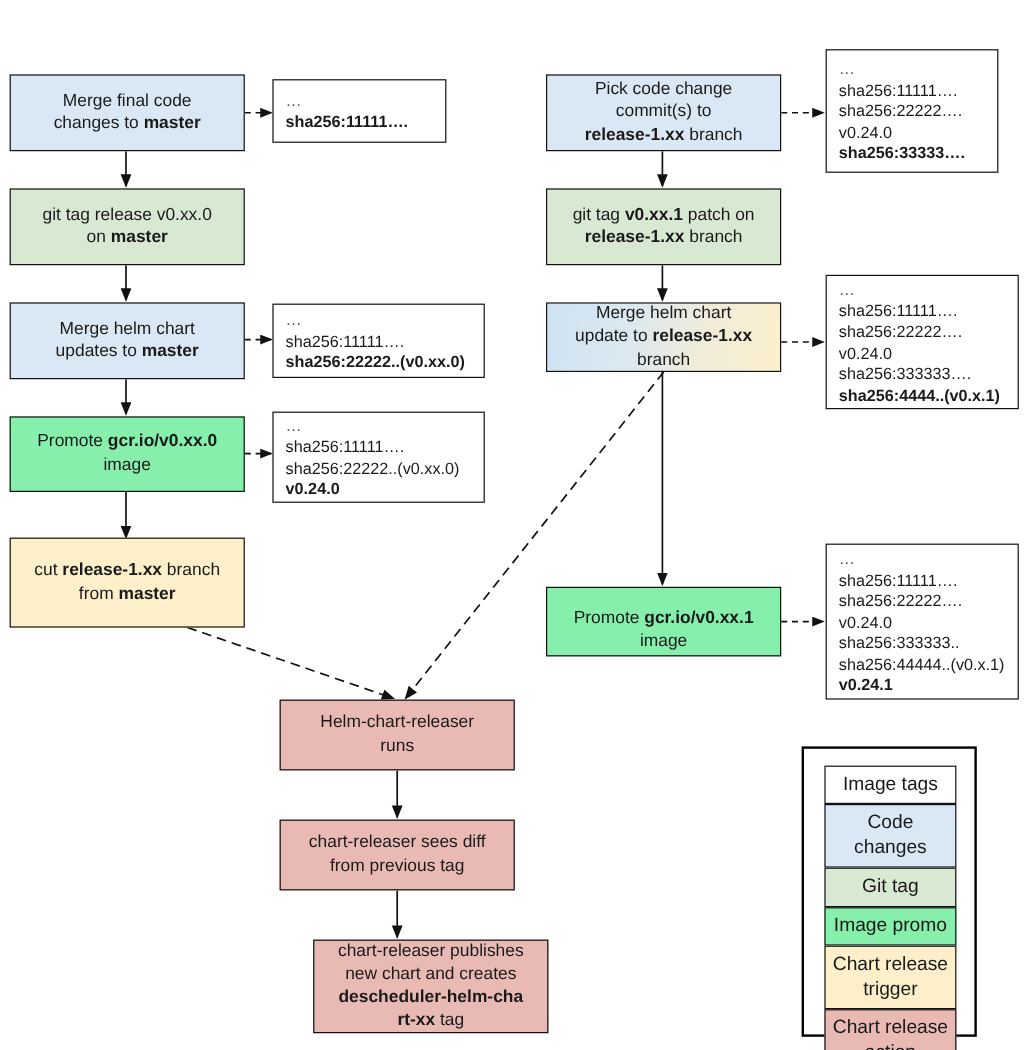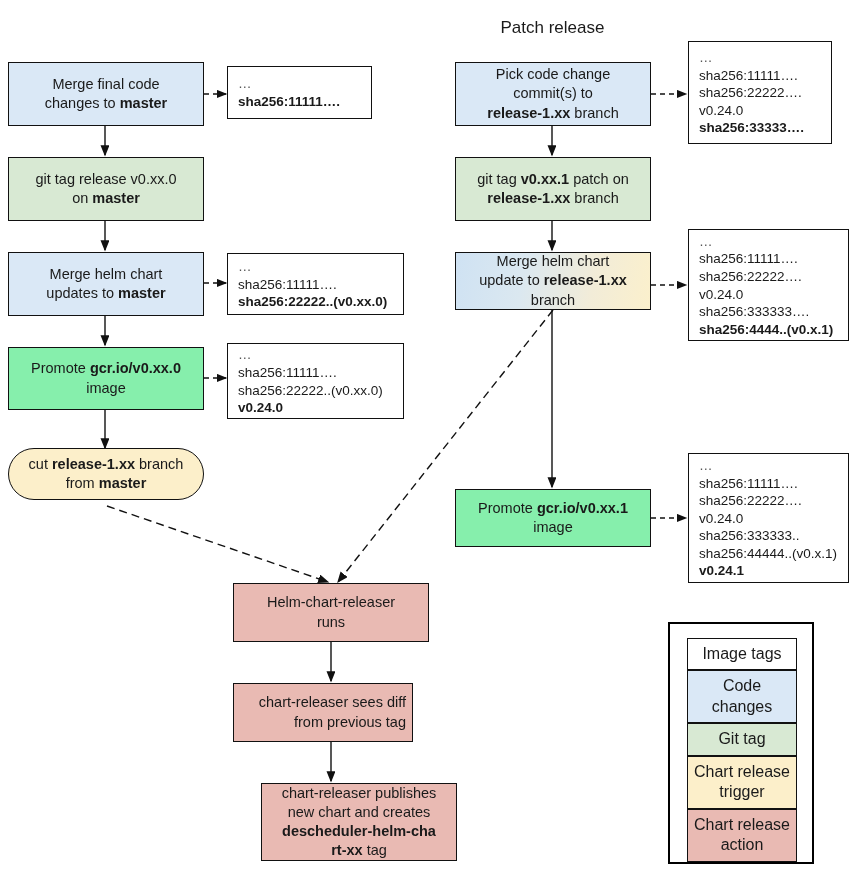--- a/index.html
+++ b/index.html
@@ -93,21 +93,20 @@
     display: flex;
     align-items: center;
     justify-content: center;
   }
 </style>
 </head>
 <body>
 
 <div id="canvas">
 
-  <div class="col-title" style="left:455px; top:18px; width:195px;">Patch release</div>
 
   <svg class="wires" viewBox="0 0 853 875" xmlns="http://www.w3.org/2000/svg">
     <defs>
       <marker id="ah" markerWidth="9" markerHeight="9" refX="7" refY="3.2" orient="auto">
         <path d="M0,0 L8,3.2 L0,6.4 z" fill="#111"></path>
       </marker>
     </defs>
 
     <line x1="105" y1="126" x2="105" y2="155" stroke="#111" stroke-width="1.4" marker-end="url(#ah)"></line>
     <line x1="105" y1="221" x2="105" y2="250" stroke="#111" stroke-width="1.4" marker-end="url(#ah)"></line>
@@ -154,21 +153,21 @@
     </span>
   </div>
 
   <div class="node c-promo" style="left:8px; top:347px; width:196px; height:63px;">
     <span class="txt">
       <span>Promote </span><b>gcr.io/v0.xx.0</b><br>
       <span>image</span>
     </span>
   </div>
 
-  <div class="node c-trig" style="left:8px; top:448px; width:196px; height:52px;border-radius:26px;">
+  <div class="node c-trig" style="left:8px; top:448px; width:196px; height:75px;">
     <span class="txt">
       <span>cut </span><b>release-1.xx</b><span> branch</span><br>
       <span>from </span><b>master</b>
     </span>
   </div>
 
   <div class="tagbox" style="left:227px; top:66px; width:145px; height:53px;">
     <span class="line dots">…</span>
     <span class="line b">sha256:11111….</span>
   </div>
@@ -202,21 +201,21 @@
   </div>
 
   <div class="node c-grad" style="left:455px; top:252px; width:196px; height:58px;">
     <span class="txt">
       <span>Merge helm chart</span><br>
       <span>update to </span><b>release-1.xx</b><br>
       <span>branch</span>
     </span>
   </div>
 
-  <div class="node c-promo" style="left:455px; top:489px; width:196px; height:58px;">
+  <div class="node c-promo" style="left:455px; top:489px; width:196px; height:58px;align-items:flex-end;">
     <span class="txt">
       <span>Promote </span><b>gcr.io/v0.xx.1</b><br>
       <span>image</span>
     </span>
   </div>
 
   <div class="tagbox" style="left:688px; top:41px; width:144px; height:103px;">
     <span class="line dots">…</span>
     <span class="line">sha256:11111….</span>
     <span class="line">sha256:22222….</span>
@@ -243,37 +242,38 @@
     <span class="line b">v0.24.1</span>
   </div>
 
   <div class="node c-act" style="left:233px; top:583px; width:196px; height:59px;">
     <span class="txt">
       <span>Helm-chart-releaser</span><br>
       <span>runs</span>
     </span>
   </div>
 
-  <div class="node c-act" style="left:233px; top:683px; width:180px; height:59px;text-align:right;">
+  <div class="node c-act" style="left:233px; top:683px; width:196px; height:59px;">
     <span class="txt">
       <span>chart-releaser sees diff</span><br>
       <span>from previous tag</span>
     </span>
   </div>
 
   <div class="node c-act" style="left:233px; top:783px; width:196px; height:78px;margin-left:28px;">
     <span class="txt">
       <span>chart-releaser publishes</span><br>
       <span>new chart and creates</span><br>
       <b>descheduler-helm-cha</b><br>
       <b>rt-xx</b><span> tag</span>
     </span>
   </div>
 
   <div class="legend" style="left:668px; top:622px; width:146px; height:242px;">
     <div class="legend-item c-white">Image tags</div>
     <div class="legend-item c-code">Code changes</div>
     <div class="legend-item c-git">Git tag</div>
+    <div class="legend-item c-promo">Image promo</div>
     <div class="legend-item c-trig">Chart release trigger</div>
     <div class="legend-item c-act">Chart release action</div>
   </div>
 
 </div>
 
 </body></html>

